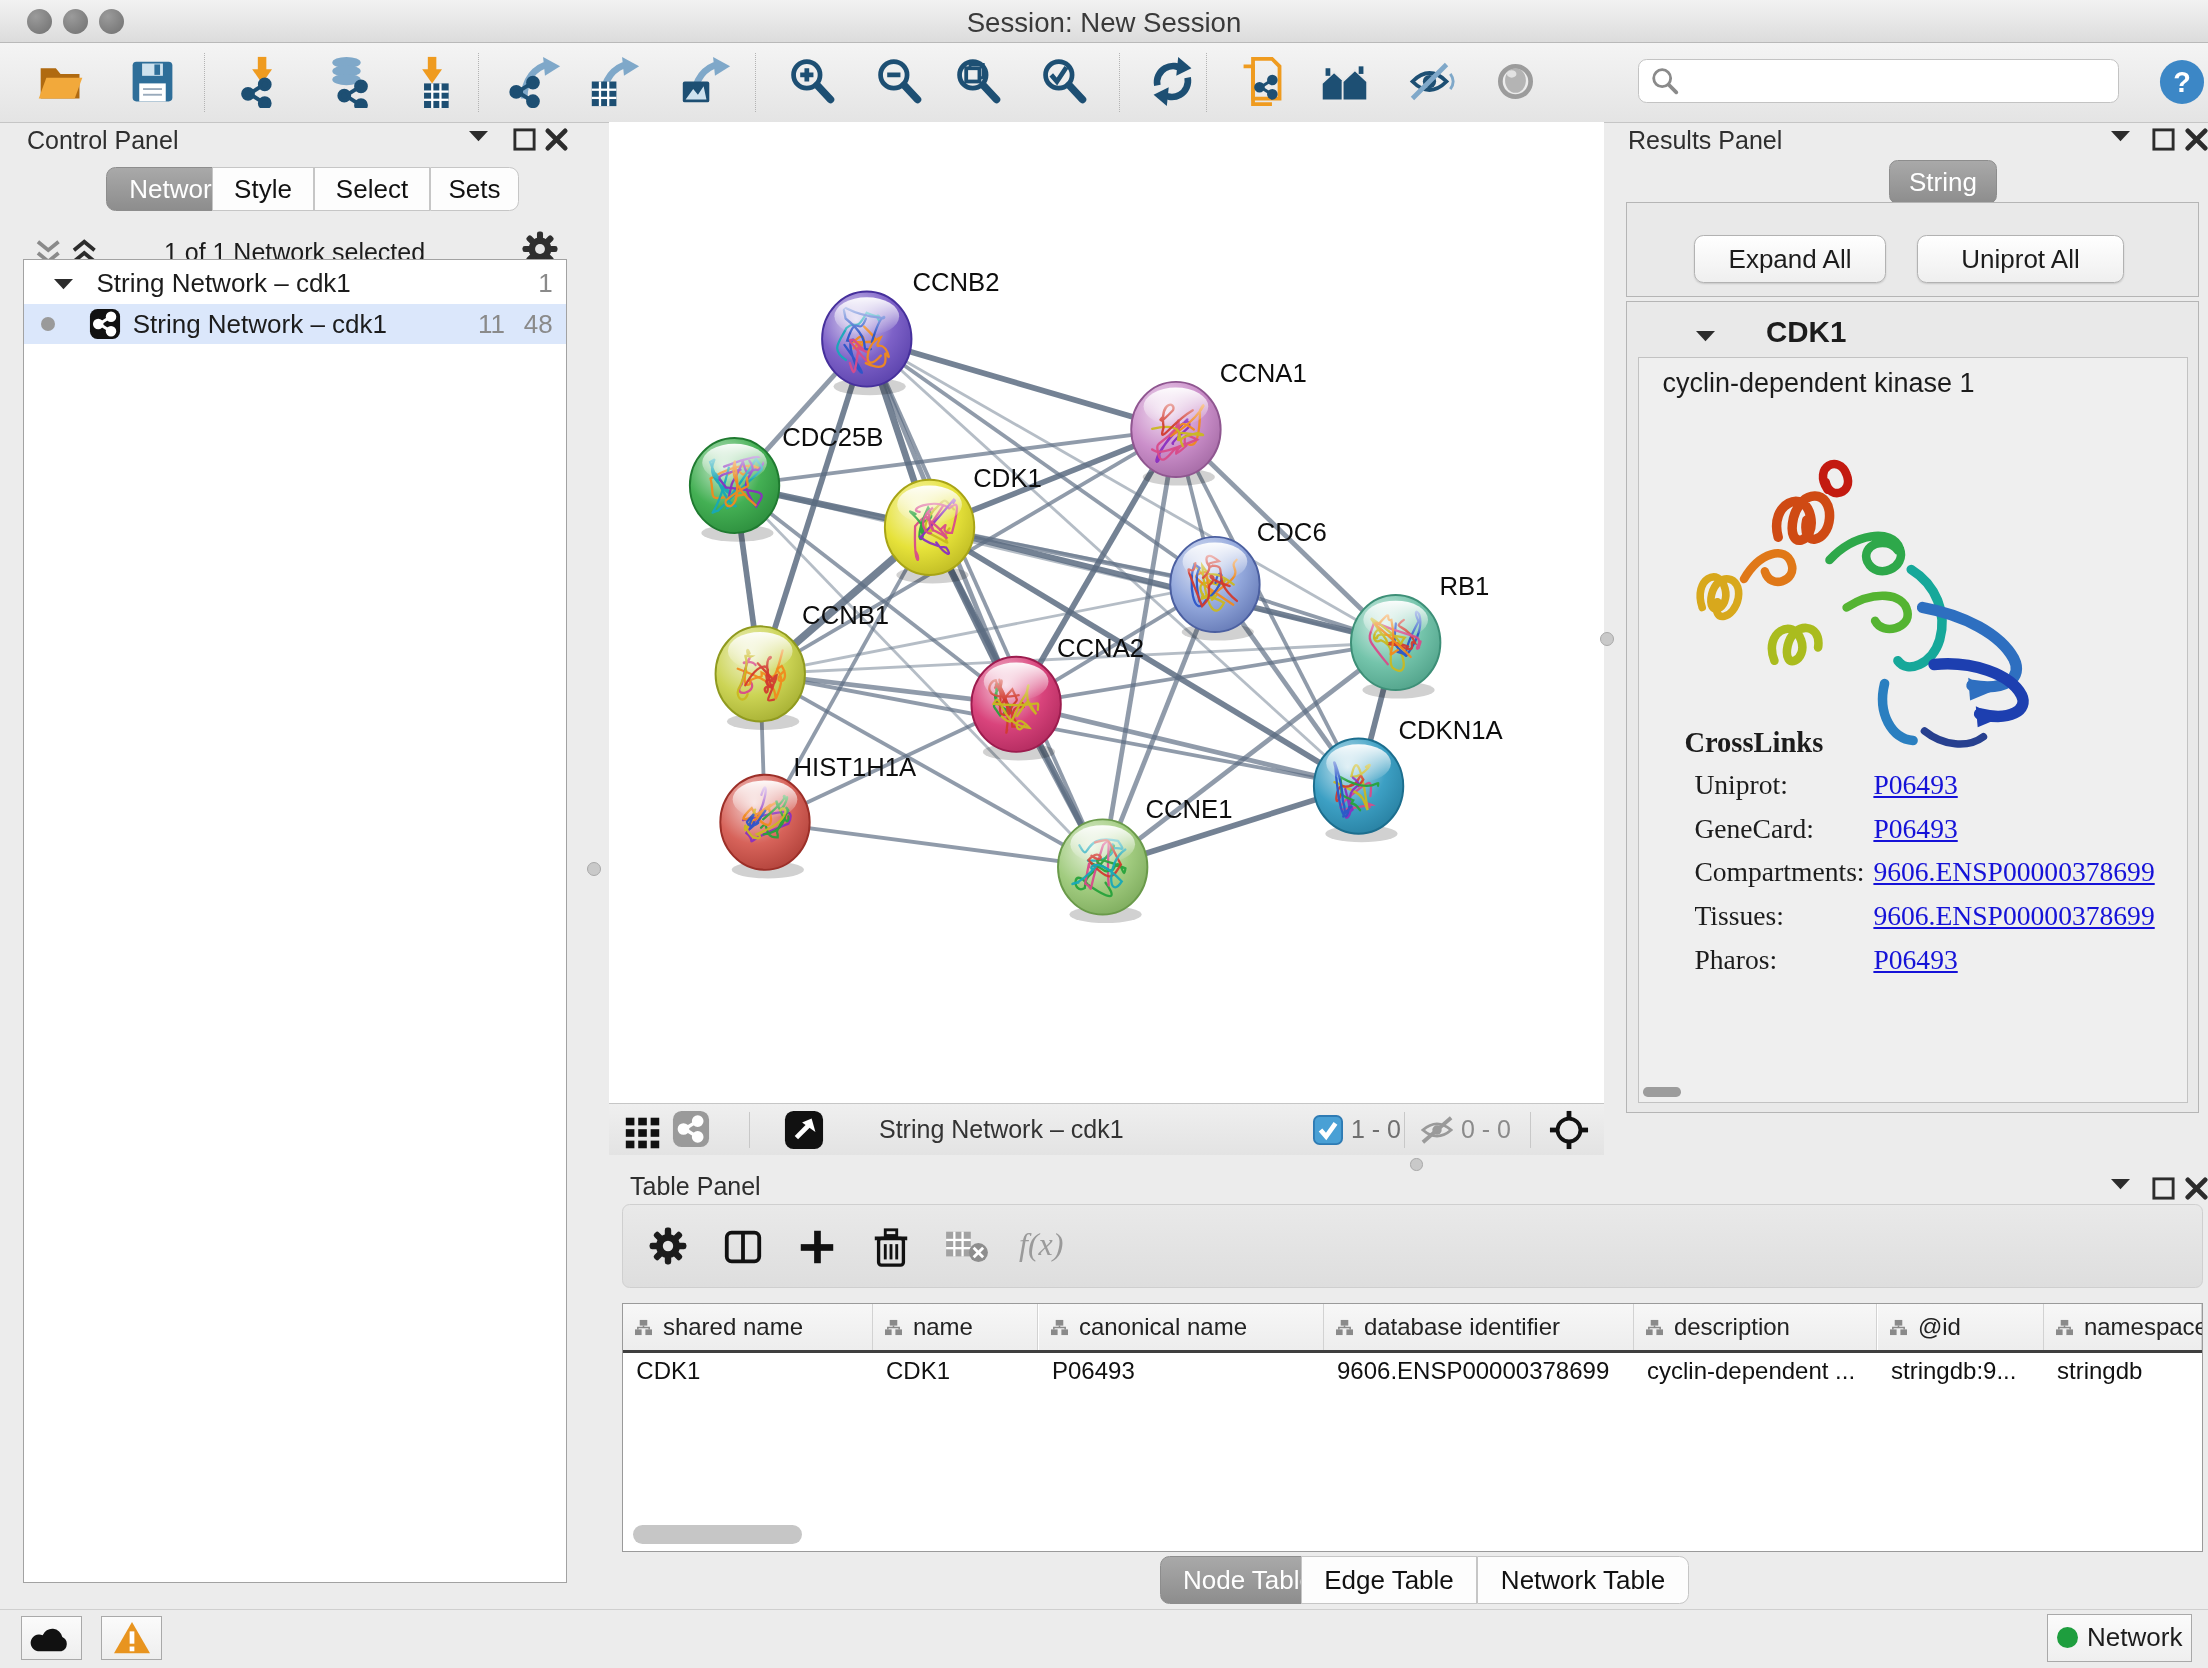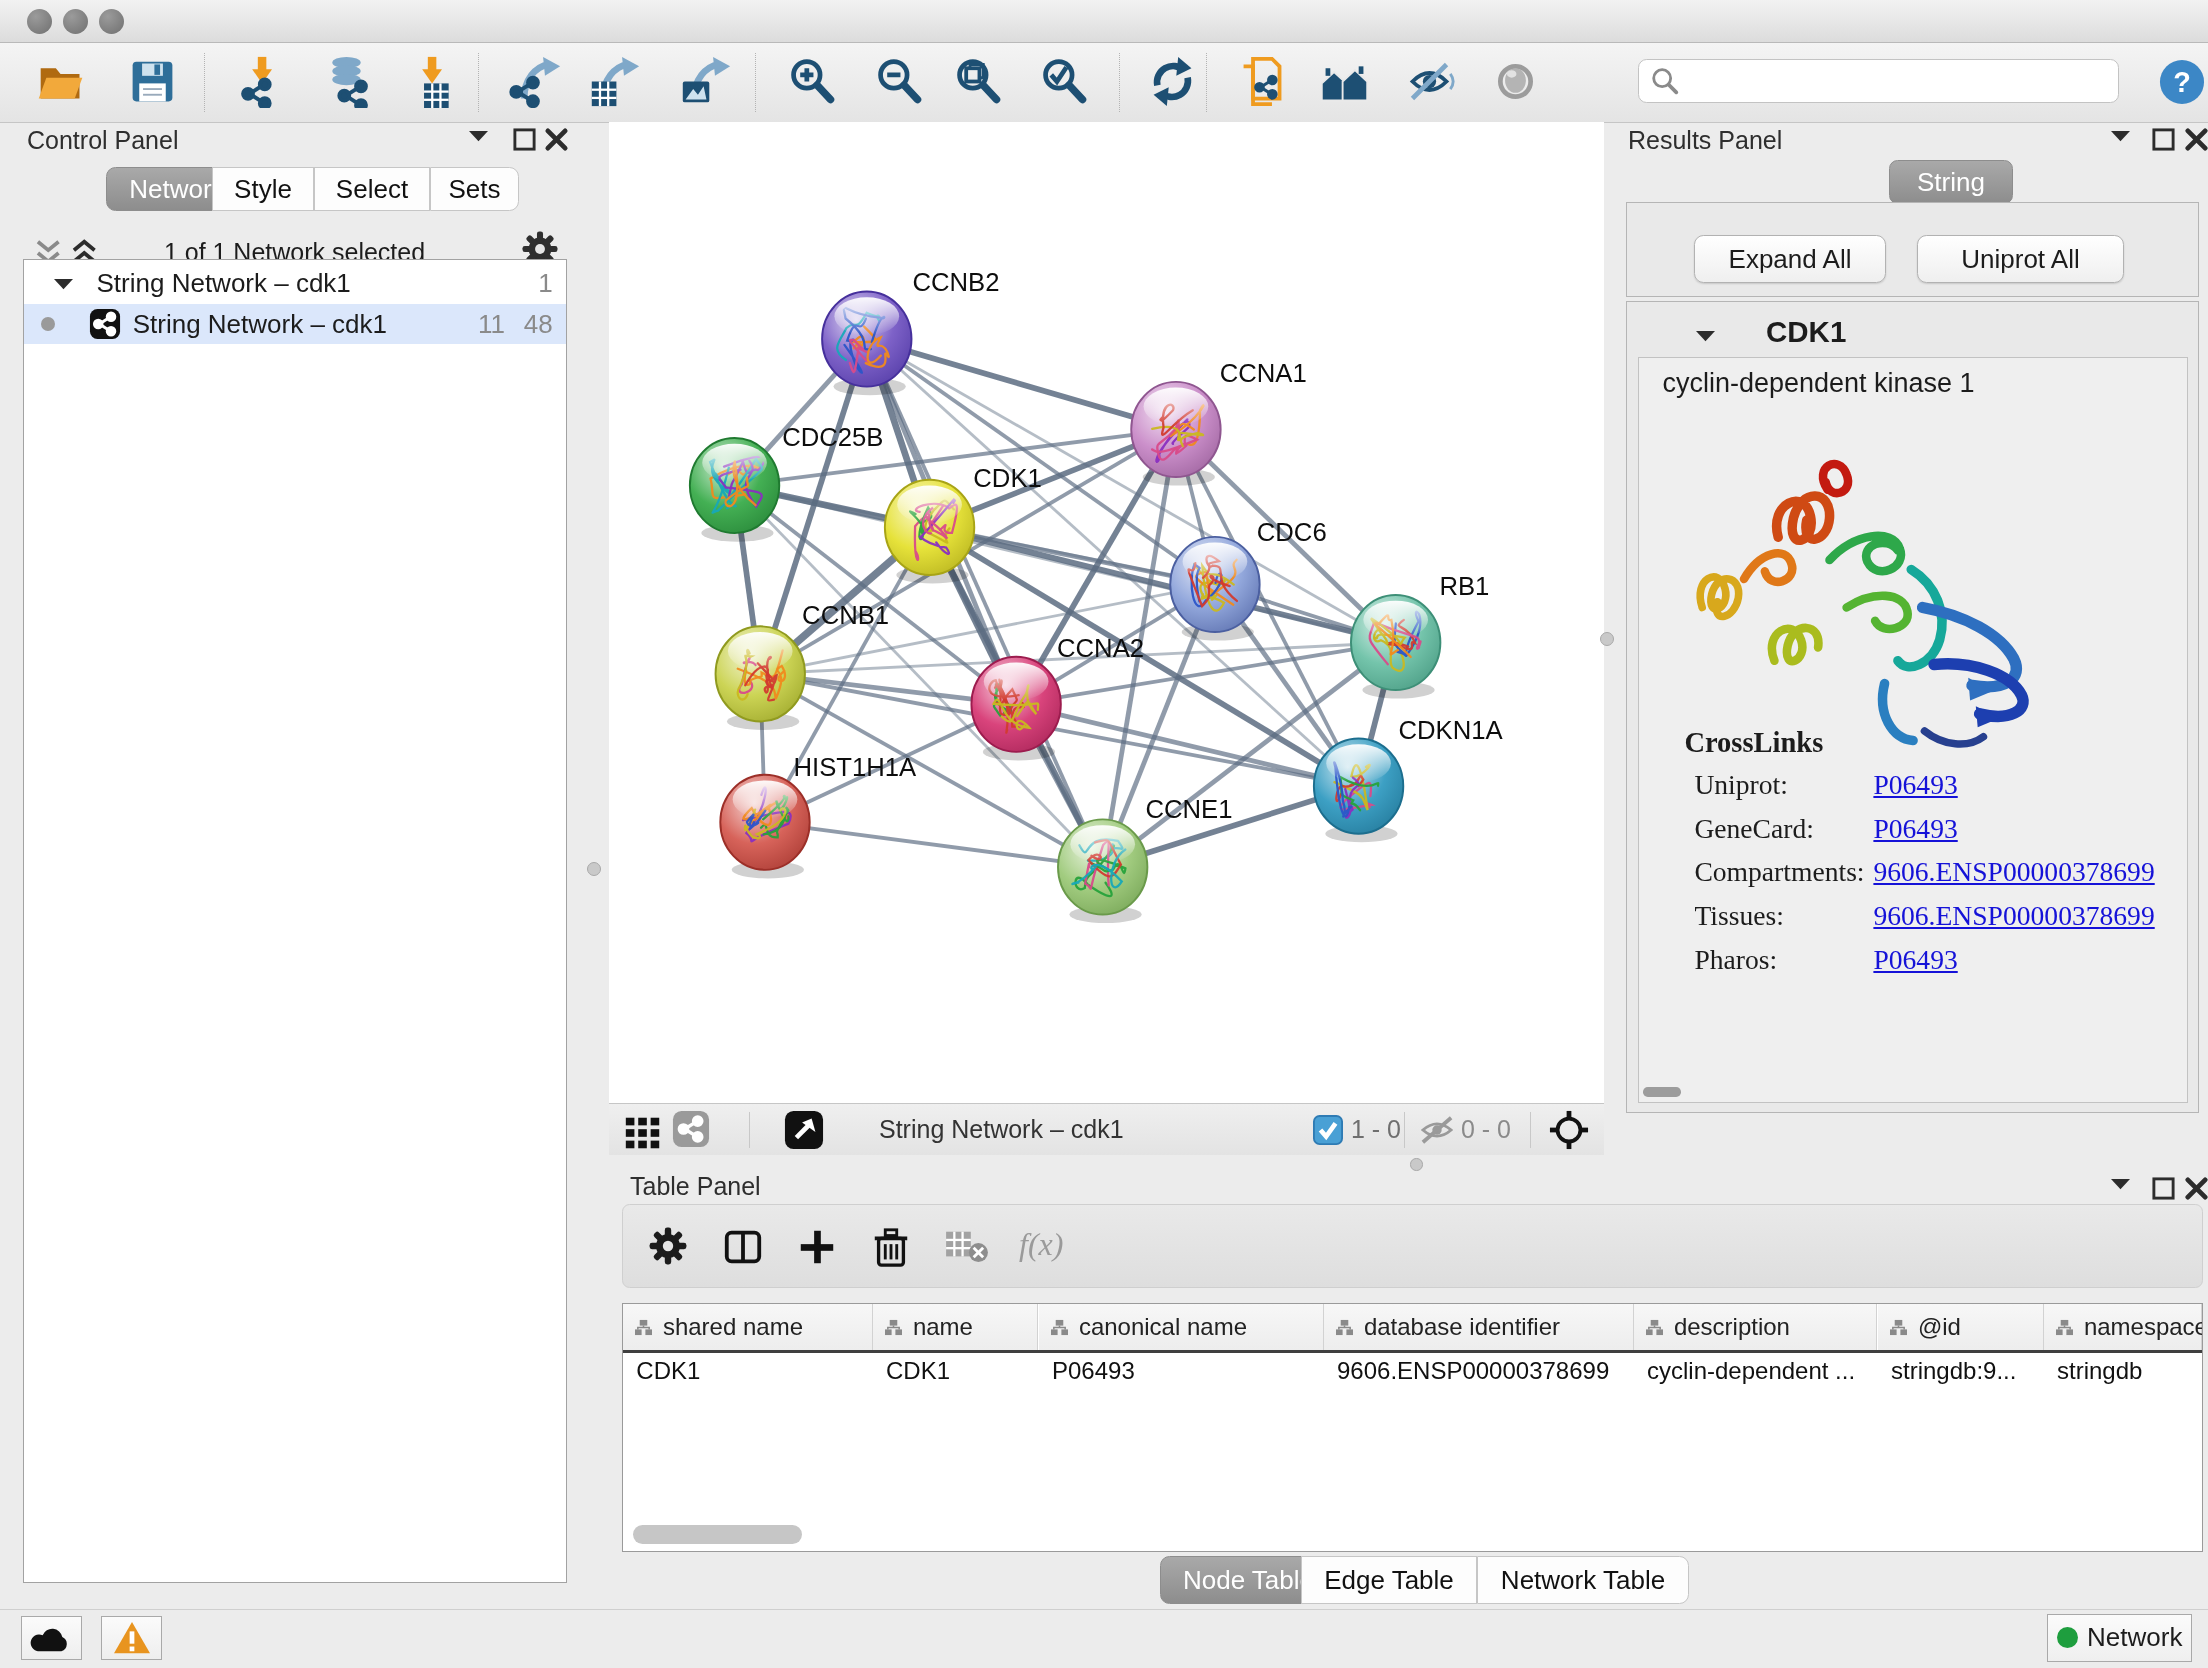--- a/index.html
+++ b/index.html
@@ -67,20 +67,21 @@
   .handle{position:absolute;width:12.4px;height:12.4px;border-radius:50%;background:#c9c9c9;border:1px solid #a9a9a9;}
   svg{display:block;}
 </style>
 </head>
 <body>
 
 <div id="titlebar" class="abs">
   <div class="light abs" style="left:27px"></div>
   <div class="light abs" style="left:63px"></div>
   <div class="light abs" style="left:99px"></div>
+  <div id="win-title" class="abs">Session: New Session</div>
 </div>
 
 <div id="toolbar" class="abs">
   <div id="tb-icons">
       <div class="tb-btn abs" style="left: 62px;">
         <svg width="53" height="53" viewBox="0 0 56 56" xmlns="http://www.w3.org/2000/svg">
           <path d="M6,14 h16 l5,6 h20 v26 h-41 z" fill="#b06a10"></path>
           <path d="M12,24 h38 l-8,22 h-38 z" fill="#f2a93b"></path>
         </svg>
       </div>
@@ -737,21 +738,21 @@
   </span>
 <span class="abs hdr-ico" style="left:2184px;top:127px">
     <svg width="25" height="25" viewBox="0 0 26 26" xmlns="http://www.w3.org/2000/svg">
       <g stroke="#2c2c2c" stroke-width="5" stroke-linecap="round">
         <line x1="4" y1="4" x2="22" y2="22"></line>
         <line x1="22" y1="4" x2="4" y2="22"></line>
       </g>
     </svg>
   </span>
 
-<div class="tab sel abs" style="left:1853px;top:160px;width:124px;border-radius:8.6px">String</div>
+<div class="tab sel abs" style="left:1853px;top:160px;width:108px;border-radius:8.6px">String</div>
 
 <div class="box" style="left:1626px;top:202px;width:573px;height:95px">
   <div class="btn" style="left:67px;top:32px;width:190px">Expand All</div>
   <div class="btn" style="left:290px;top:32px;width:205px">Uniprot All</div>
 </div>
 
 <div class="box" style="left:1626px;top:301px;width:573px;height:812px">
   <span class="abs" style="left:68px;top:27px" id="gene-tri">
       <svg width="21" height="13.3" viewBox="0 0 22 14" xmlns="http://www.w3.org/2000/svg">
         <polygon points="1,2 21,2 11,13" fill="#2c2c2c"></polygon>

